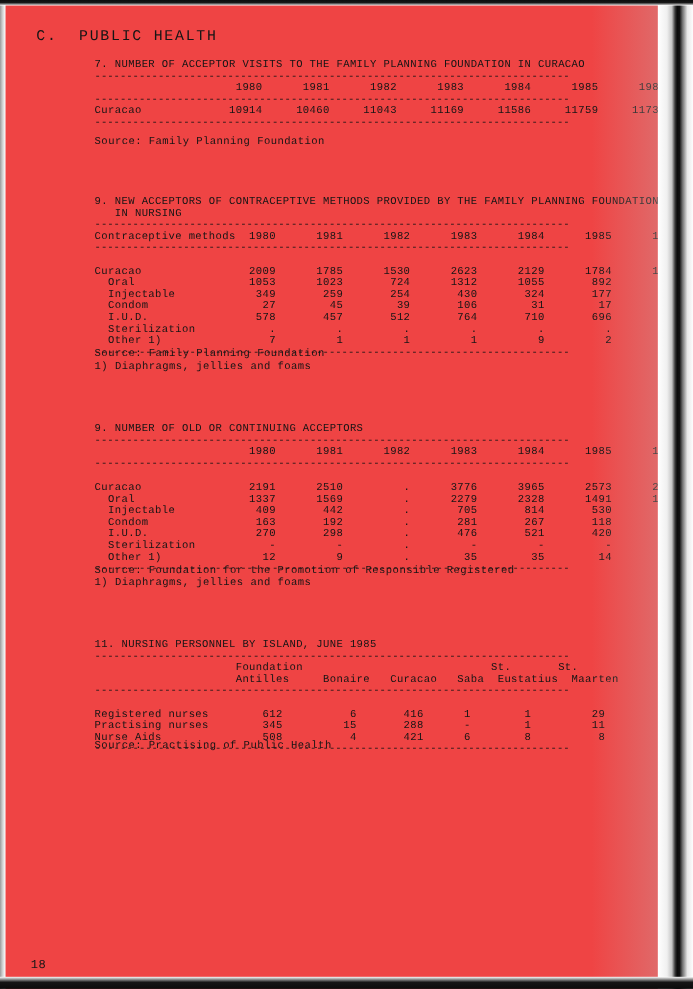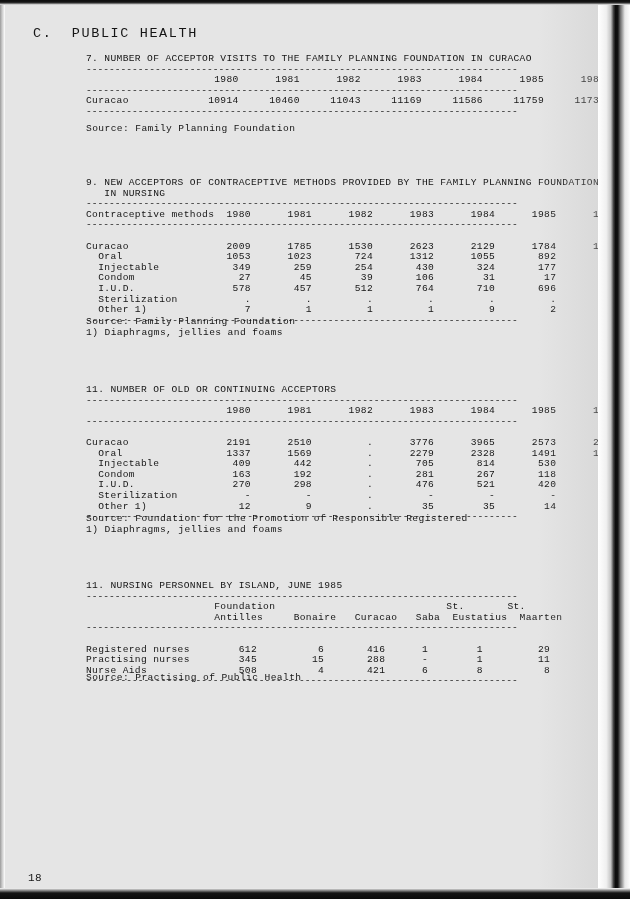--- a/index.html
+++ b/index.html
@@ -4,21 +4,21 @@
 <style>
   html, body {
     margin: 0;
     padding: 0;
     background: #6a6a6a;
   }
   #page {
     position: relative;
     width: 630px;
     height: 899px;
-    background: #e5e5e5;
+    background: #ef4444;
     overflow: hidden;
     font-family: "Liberation Mono", "DejaVu Sans Mono", monospace;
     color: #151515;
   }
   
   .scan-top {
     position: absolute;
     left: 0; top: 0;
     width: 630px; height: 5px;
     background: linear-gradient(to bottom, #0d0d0d 0%, #161616 45%, #8d8d8d 78%, #ffffff 100%);
@@ -121,21 +121,21 @@
 <span>  Injectable            349       259       254       430       324       177       168</span>
 <span>  Condom                 27        45        39       106        31        17        40</span>
 <span>  I.U.D.                578       457       512       764       710       696       663</span>
 <span>  Sterilization           .         .         .         .         .         .         .</span>
 <span>  Other 1)                7         1         1         1         9         2         7</span>
 <span class="rule">---------------------------------------------------------------------------</span>
 </div>
     <div class="block src" style="top:317px;">Source: Family Planning Foundation</div>
     <div class="block src" style="top:328px;">1) Diaphragms, jellies and foams</div>
 
-    <div class="block" style="top:385px;"><span>11. NUMBER OF OLD OR CONTINUING ACCEPTORS</span>
+    <div class="block" style="top:385px;"><span>9. NUMBER OF OLD OR CONTINUING ACCEPTORS</span>
 <span class="rule">---------------------------------------------------------------------------</span>
 <span>                       1980      1981      1982      1983      1984      1985      1986</span>
 <span class="rule">---------------------------------------------------------------------------</span>
 <span> </span>
 <span>Curacao                2191      2510         .      3776      3965      2573      2587</span>
 <span>  Oral                 1337      1569         .      2279      2328      1491      1521</span>
 <span>  Injectable            409       442         .       705       814       530       450</span>
 <span>  Condom                163       192         .       281       267       118        92</span>
 <span>  I.U.D.                270       298         .       476       521       420       508</span>
 <span>  Sterilization           -         -         .         -         -         -         -</span>

